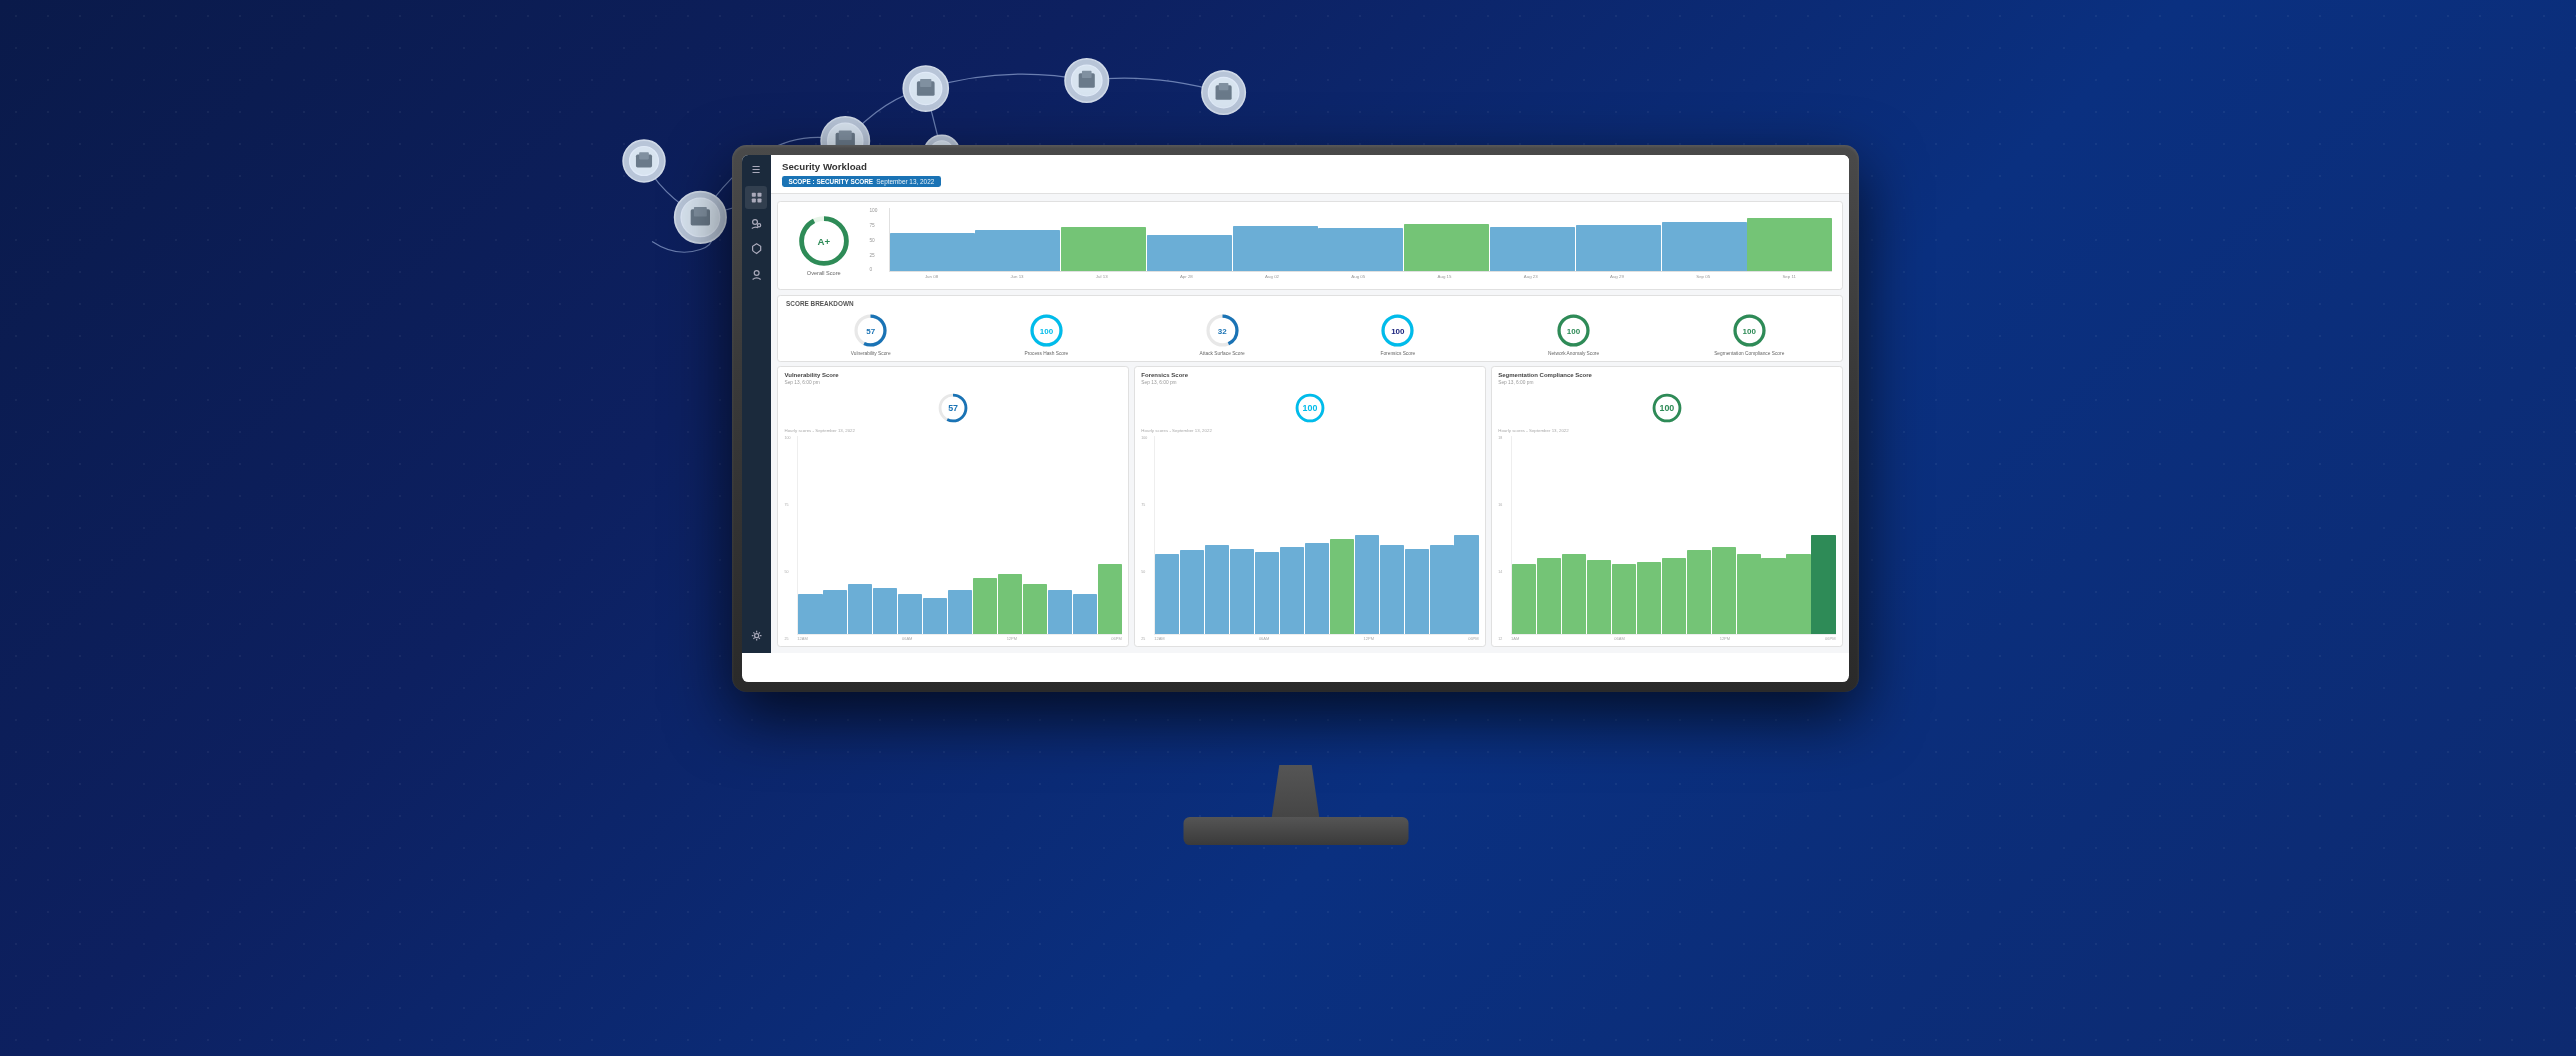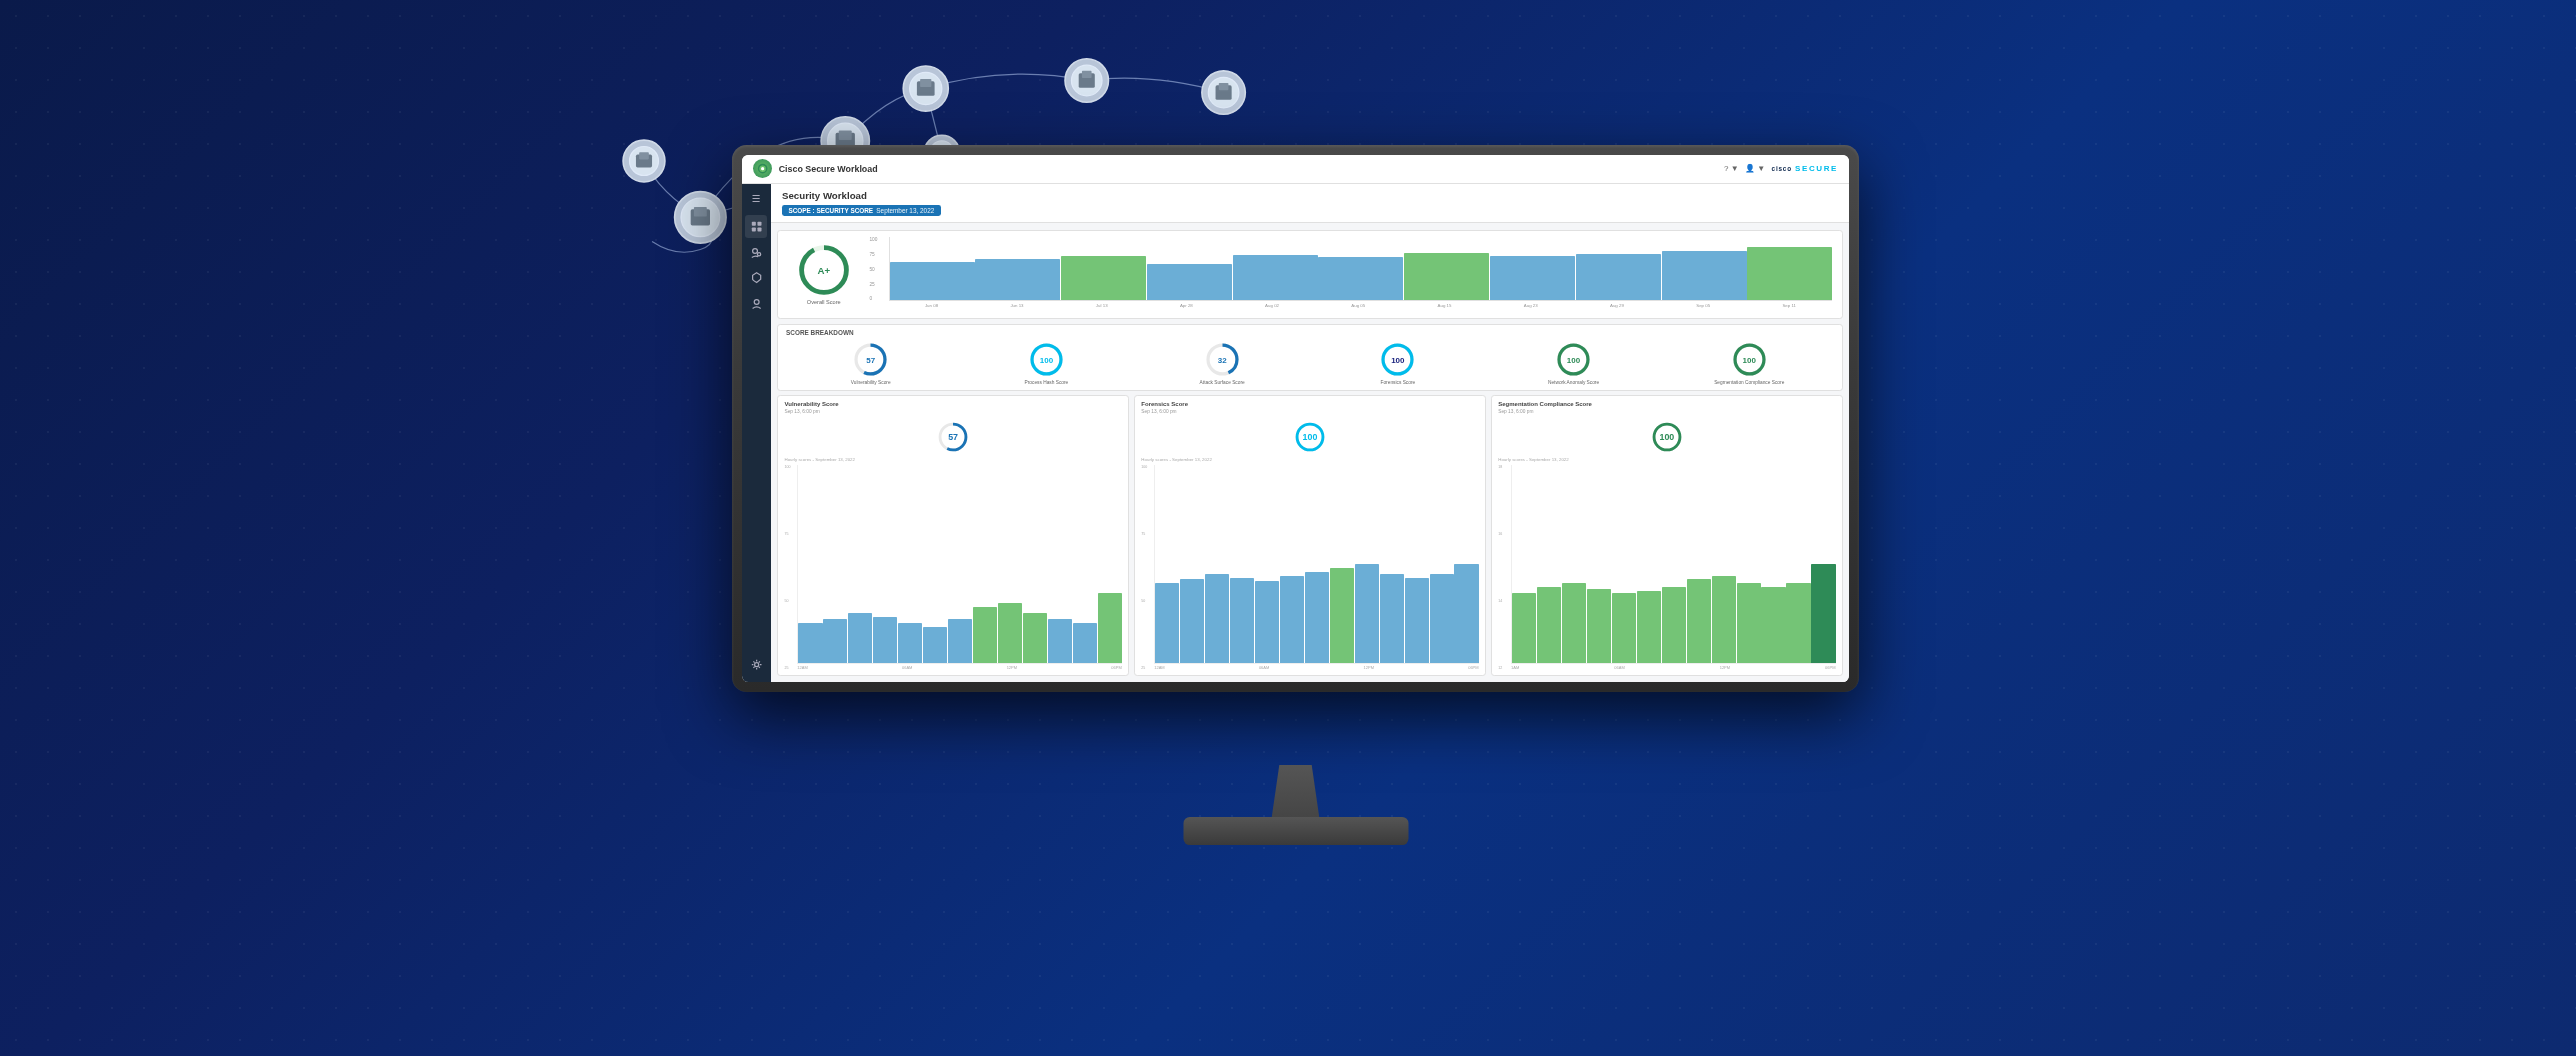--- a/index.html
+++ b/index.html
@@ -565,40 +565,20 @@
   <circle cx="1170" cy="190" r="15" fill="#d8e4f0" stroke="#e0eaf8" stroke-width="1.5"></circle>
   <rect x="1162" y="183" width="16" height="14" rx="2" fill="#6a7a8a"></rect>
   <rect x="1165" y="180" width="10" height="8" rx="1" fill="#8090a0"></rect>
 </svg>
 
 <div class="monitor-wrapper">
   <div class="monitor-glow"></div>
   <div class="monitor-frame">
     <div class="monitor-screen">
 
-      <div class="screen-header">
-        <div class="screen-header-left">
-          <div class="cisco-logo-icon">
-            <svg width="11.3" height="11.3" viewBox="0 0 14 14">
-              <circle cx="7" cy="7" r="6" fill="#2e8b57"></circle>
-              <circle cx="7" cy="7" r="4" fill="#6abf69"></circle>
-              <circle cx="7" cy="7" r="2" fill="#fff"></circle>
-            </svg>
-          </div>
-          <span class="app-title">Cisco Secure Workload</span>
-        </div>
-        <div class="screen-header-right">
-          <span class="header-icon">? ▼</span>
-          <span class="header-icon">👤 ▼</span>
-          <div class="cisco-secure-logo">
-            <span class="cisco-text">cisco</span>
-            <span class="secure-text">SECURE</span>
-          </div>
-        </div>
-      </div>
 
       <div class="screen-body">
 
         <div class="sidebar">
           <div class="sidebar-menu-icon">☰</div>
           <div class="sidebar-nav">
             <div class="sidebar-item active">
               <svg width="11.3" height="11.3" viewBox="0 0 14 14">
                   <rect x="1" y="1" width="5" height="5" fill="#aab" rx="1"></rect>
                   <rect x="8" y="1" width="5" height="5" fill="#aab" rx="1"></rect>

